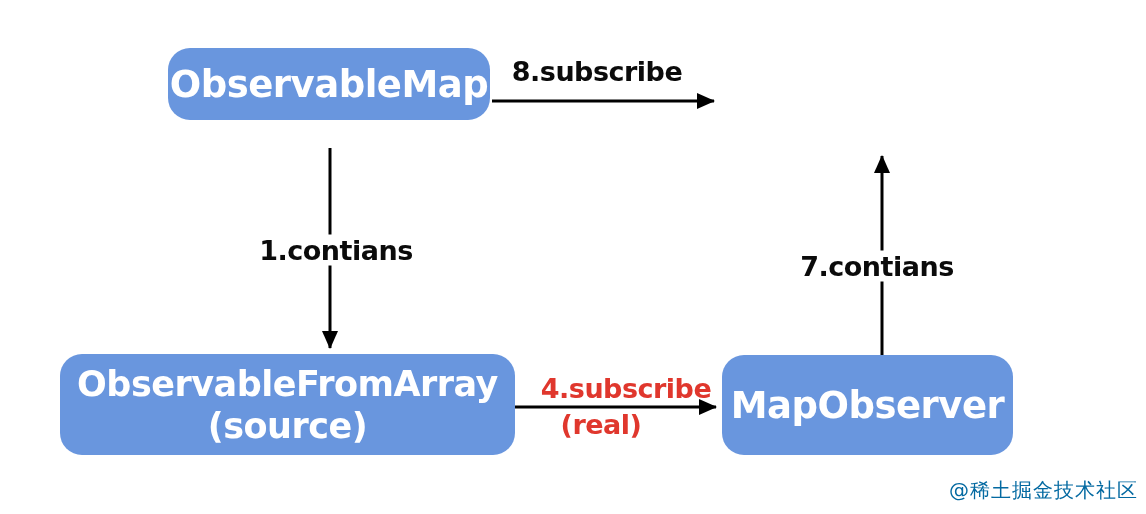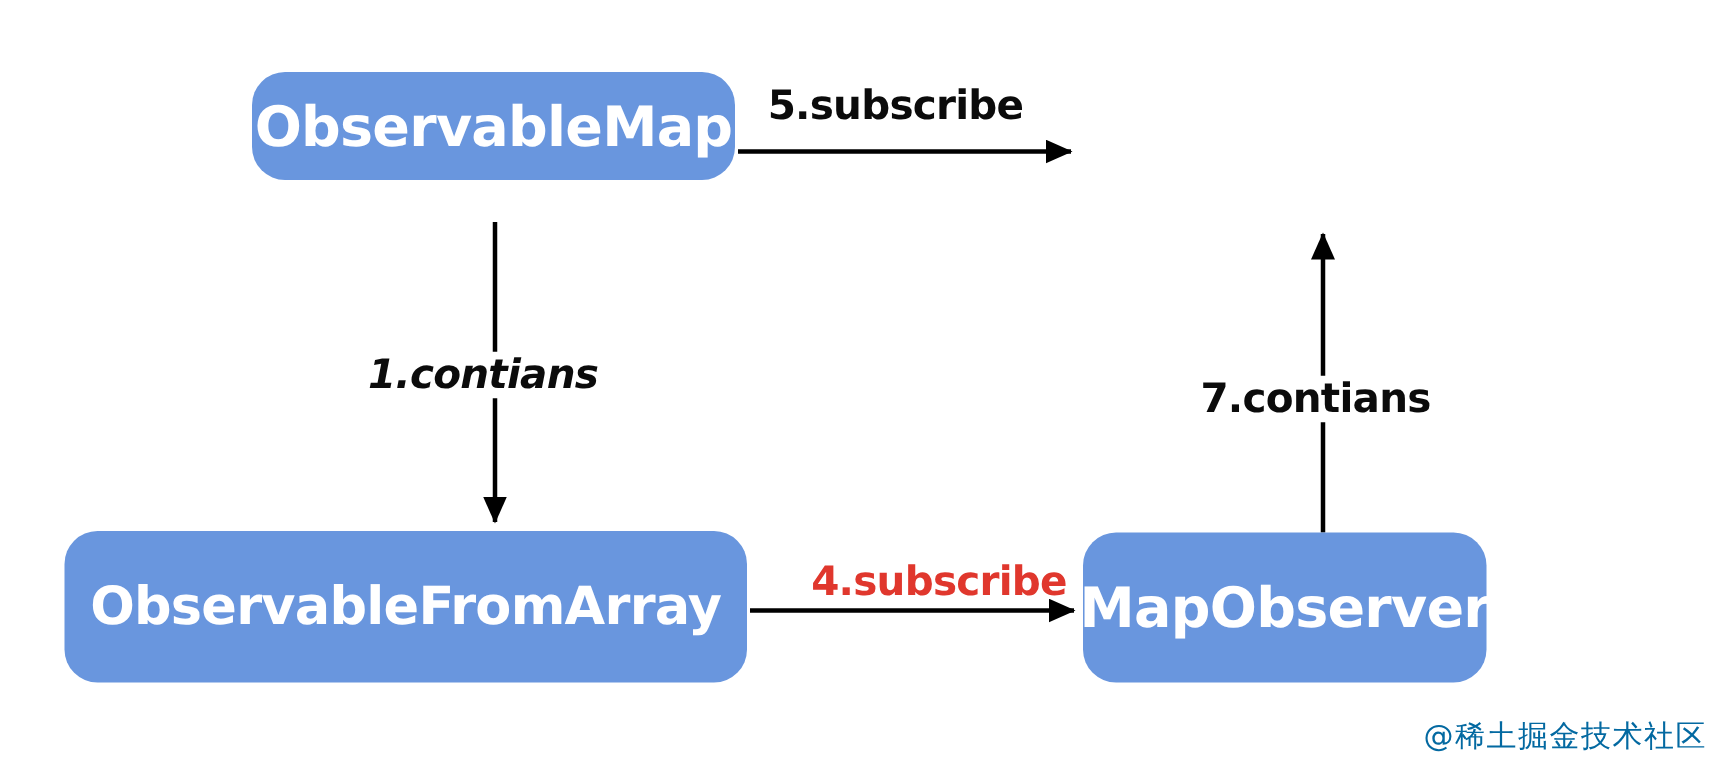--- a/index.html
+++ b/index.html
@@ -25,36 +25,36 @@
     display: flex;
     flex-direction: column;
     align-items: center;
     justify-content: center;
     text-align: center;
     font-weight: bold;
     letter-spacing: -0.5px;
   }
   .node-observable-map   { left: 168px; top: 48px;  width: 322px; height: 72px; font-size: 37px; }
   .node-your-observer    { left: 720px; top: 50px;  width: 322px; height: 98px;  font-size: 37px; }
-  .node-observable-from-array { left: 43px; top: 354px; width: 455px; height: 101px; font-size: 35px; line-height: 1.2; }
-  .node-map-observer     { left: 722px; top: 355px; width: 269px; height: 100px; font-size: 37px; text-align: right; }
+  .node-observable-from-array { left: 60px; top: 354px; width: 455px; height: 101px; font-size: 35px; line-height: 1.2; }
+  .node-map-observer     { left: 722px; top: 355px; width: 291px; height: 100px; font-size: 37px; text-align: right; }
   .node .line { display: block; }
   .edge-label {
     position: absolute;
     transform: translate(-50%, -50%);
     font-weight: bold;
     font-size: 27px;
     color: #0b0b0b;
     white-space: nowrap;
     letter-spacing: -0.5px;
   }
   .on-line { background: #ffffff; padding: 0 6px; }
   .red { color: #e0372d; }
   .el-subscribe      { left: 597px; top: 71px;  }
-  .el-contains-1     { left: 322px; top: 250px; font-style: italic; }
+  .el-contains-1     { left: 336px; top: 250px; }
   .el-contains-3     { left: 877px; top: 266px; }
   .el-subscribe-real { left: 605px; top: 388px; margin-left: 21px; }
   .el-real           { left: 601px; top: 424px; }
   .watermark {
     position: absolute;
     right: 8px;
     top: 477px;
     font-size: 20px;
     color: #0369a1;
     font-weight: normal;
@@ -78,30 +78,32 @@
     <line x1="500" y1="407" x2="716" y2="407" stroke="#000000" stroke-width="3" marker-end="url(#ah)"></line>
   </svg>
 
   <div class="node node-observable-map">
     <span class="line">ObservableMap</span>
   </div>
 
 
   <div class="node node-observable-from-array">
     <span class="line">ObservableFromArray</span>
+    <span class="line">(source)</span>
   </div>
 
   <div class="node node-map-observer">
     <span class="line">MapObserver</span>
   </div>
 
-  <div class="edge-label el-subscribe">5.subscribe</div>
+  <div class="edge-label el-subscribe">8.subscribe</div>
 
   <div class="edge-label el-contains-1 on-line">1.contians</div>
 
   <div class="edge-label el-contains-3 on-line">7.contians</div>
 
   <div class="edge-label el-subscribe-real red">4.subscribe</div>
 
+  <div class="edge-label el-real red">(real)</div>
 
   <div class="watermark">@稀土掘金技术社区</div>
 
 </div>
 
 </body></html>

